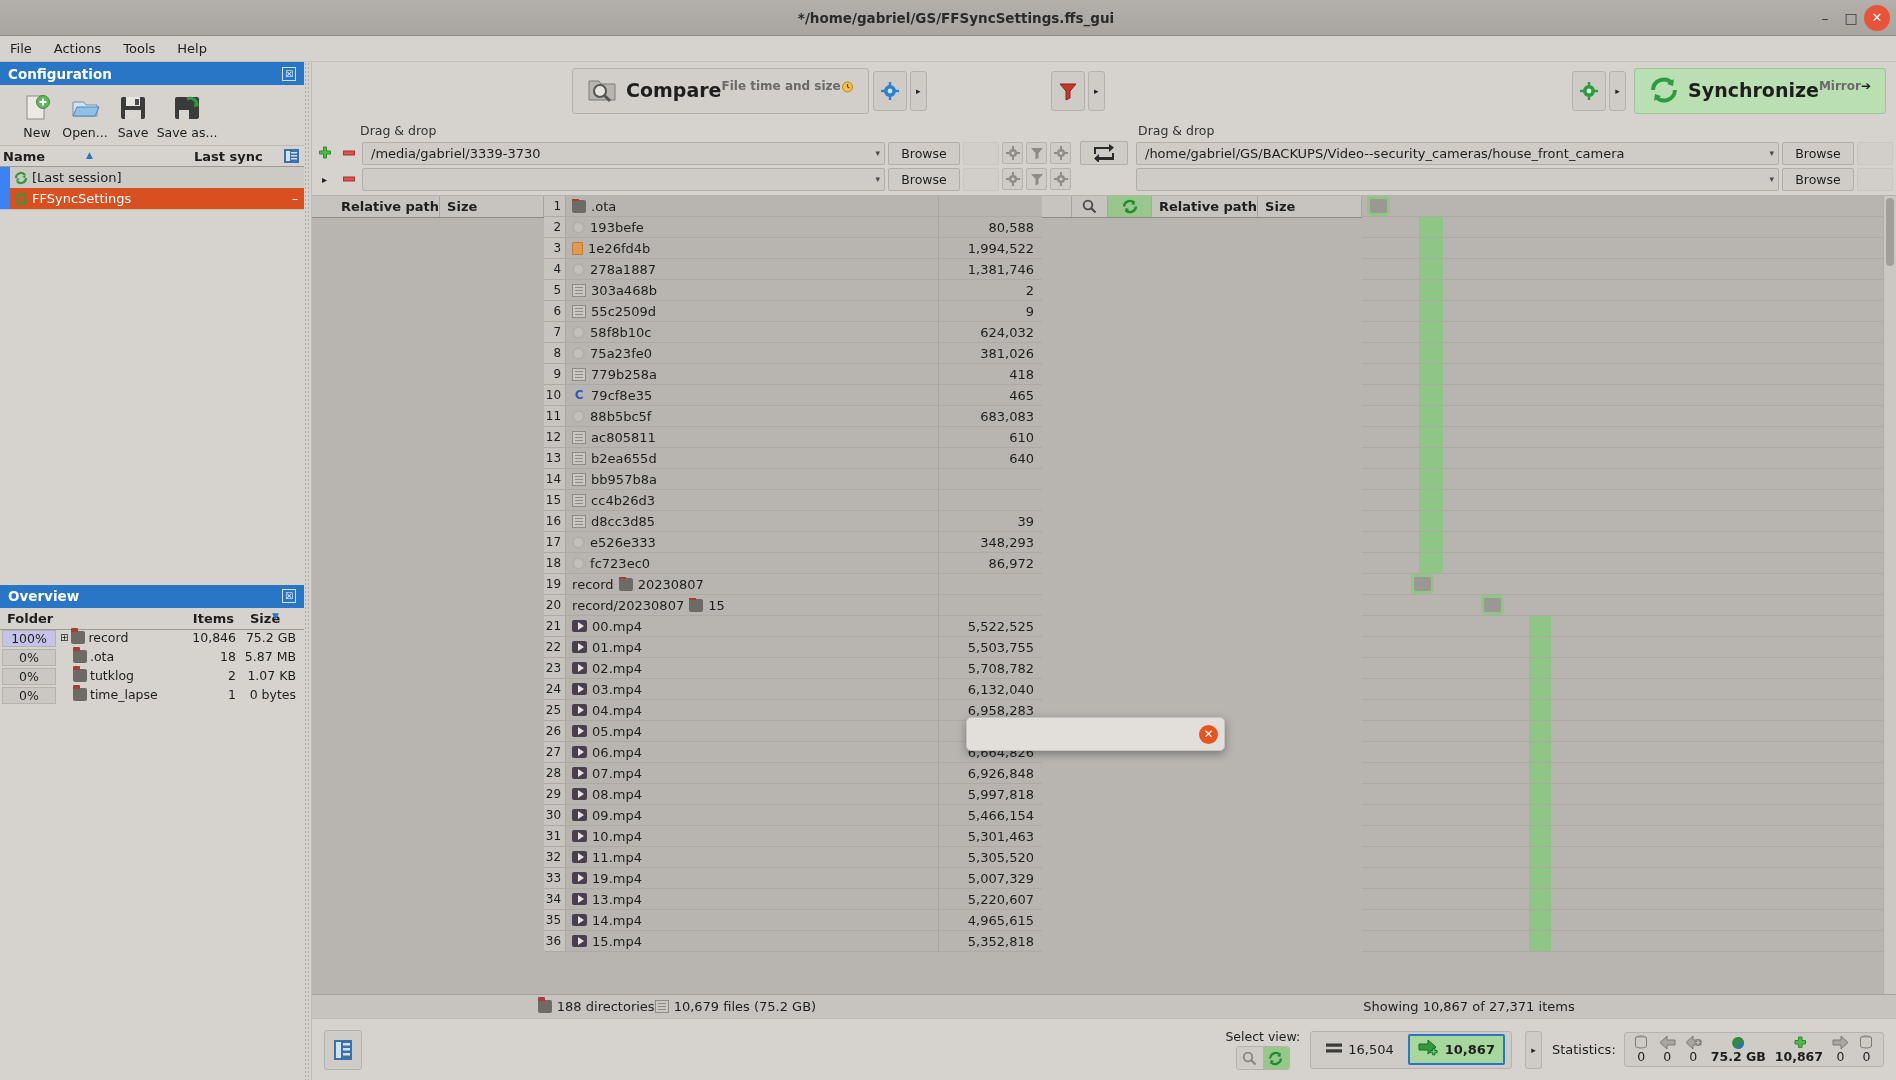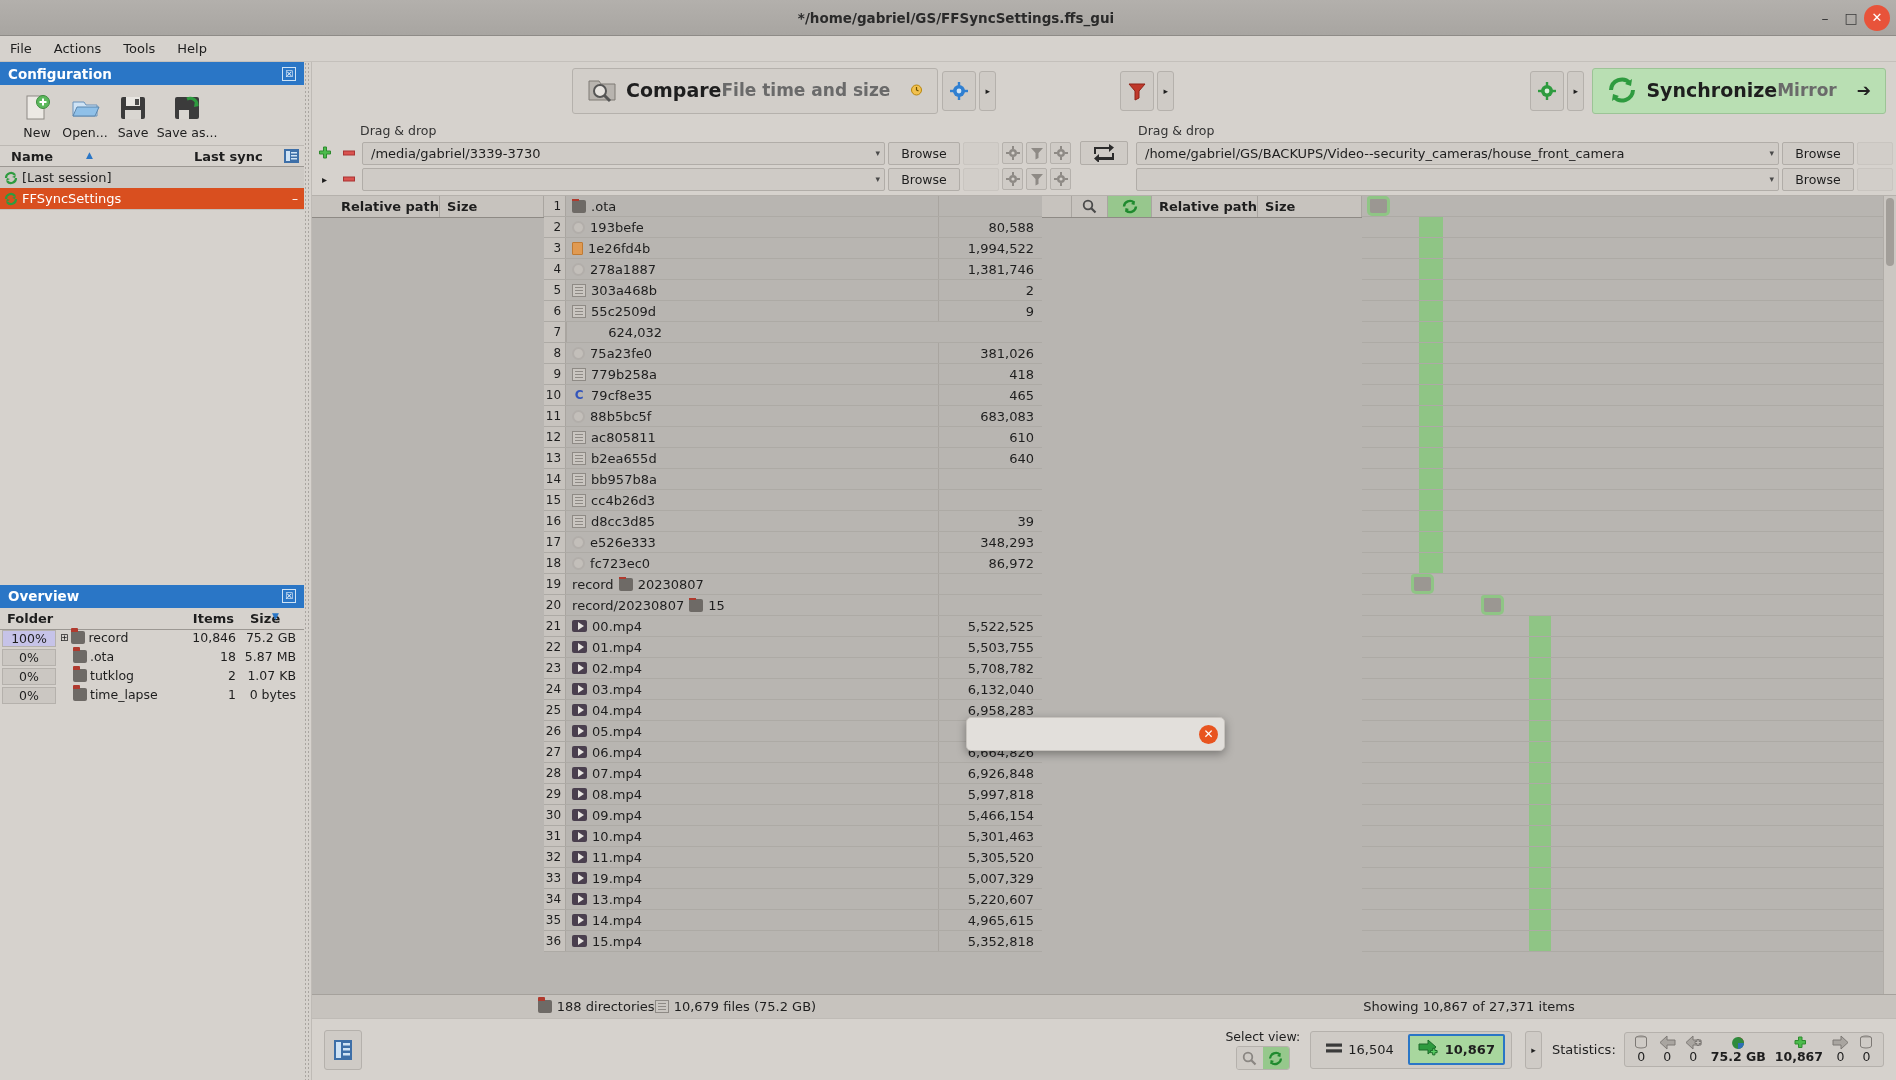--- a/index.html
+++ b/index.html
@@ -56,31 +56,31 @@
      padding:3px 2px 2px 2px; border:1px solid transparent; border-radius:3px; cursor:pointer;}
   .cfg-ico { width:34px;height:30px; display:flex;align-items:center;justify-content:center; }
   .cfg-lbl { font-size:12.5px; margin-top:2px; white-space:nowrap; }
   .cfg-btn.wide { width:58px; }
 
   .cfg-header {
     display:flex; align-items:center; height:22px; background:#d6d2cd;
     border-top:1px solid #bdb9b4; border-bottom:1px solid #9c9893;
     font-weight:bold; font-size:13px; position:relative;
   }
-  .cfg-header .c-name{ flex:1; padding-left:11px; position:relative;}
+  .cfg-header .c-name{ flex:1; padding-left:3px; position:relative;}
   .cfg-header .c-sync{ width:84px; }
   .cfg-header .c-icn{ width:26px; display:flex;align-items:center;justify-content:center;}
   .sort-arrow{ position:absolute; left:86px; top:1px; font-size:9px; color:#2a76c6;}
 
   .cfg-row { display:flex;align-items:center; height:21px; font-size:13px; cursor:pointer;}
   .cfg-row .nm { flex:1; display:flex;align-items:center; gap:4px; padding-left:4px;}
   .cfg-row .ls { width:84px; text-align:right; padding-right:6px; font-size:12px;}
   .cfg-row.alt { background:#cdc9c4; }
   .cfg-row.sel { background:#d94f1f; color:#fff; }
-  .cfg-list { background:#3b82f6; flex:0 0 auto; }
+  .cfg-list { background:#3b82f6; flex:0 0 auto;padding-left:10px; }
   .sidebar-spacer { flex:1; background:#d6d2cd; border-top:1px solid #c2beb9;}
 
   
   .ov-header {
     display:flex;align-items:center;height:22px;font-weight:bold;font-size:13px;
     border-bottom:1px solid #9c9893; background:#d6d2cd; position:relative;
   }
   .ov-header .f{ flex:1; padding-left:7px;}
   .ov-header .i{ width:54px; text-align:right; padding-right:8px;}
   .ov-header .s{ width:62px; padding-left:8px; position:relative;}
@@ -102,21 +102,21 @@
   .toolbar { height:58px; display:flex; align-items:center; padding:0 10px; gap:0; }
   .tb-spacer{ flex:1; }
   .big-btn {
     display:flex;align-items:center;gap:9px; padding:5px 14px; border:1px solid #b5b1ac;
     border-radius:3px; background:#cfcbc6; cursor:pointer; height:46px;
   }
   .big-btn.compare{ background:#d2cec9; }
   .big-btn.sync{ background:#b9dfb3; border-color:#9cc496; }
   .big-txt{ display:flex;flex-direction:row; line-height:1.12;}
   .big-txt .t1{ font-size:19px; font-weight:bold; }
-  .big-txt .t2{ font-size:17px; color:#6a6a6a; font-weight:bold; display:flex;align-items:center;gap:20px;}
+  .big-txt .t2{ font-size:12px; color:#6a6a6a; font-weight:bold; display:flex;align-items:flex-start;gap:0;}
   .sq-btn { width:34px;height:40px; border:1px solid #b5b1ac; border-radius:3px;
      background:#cfcbc6; display:flex;align-items:center;justify-content:center;cursor:pointer;margin-left:4px;}
   .arrow-btn{ width:17px;height:40px;border:1px solid #b5b1ac;border-radius:3px;background:#cfcbc6;
      display:flex;align-items:center;justify-content:center;cursor:pointer;margin-left:3px;font-size:9px;}
 
   
   .paths { display:flex; background:#d6d2cd; padding-bottom:3px; }
   .path-side{ flex:1; display:flex; flex-direction:column; }
   .dragdrop{ font-size:12.5px; padding:3px 0 2px 48px; color:#333;}
   .path-row{ display:flex; align-items:center; height:26px; padding:0 3px 0 2px; gap:3px;}
@@ -672,20 +672,24 @@
             <div class="row">
               <div class="num">6</div>
               <div class="path indent2">
                 <span class="fico file-ico lines"></span>
                 <span>55c2509d</span>
               </div>
               <div class="size">9</div>
             </div>
             <div class="row">
               <div class="num">7</div>
+              <div class="path indent2">
+                <span class="gear-ico"></span>
+                <span>58f8b10c</span>
+              </div>
               <div class="size">624,032</div>
             </div>
             <div class="row">
               <div class="num">8</div>
               <div class="path indent2">
                 <span class="gear-ico"></span>
                 <span>75a23fe0</span>
               </div>
               <div class="size">381,026</div>
             </div>

